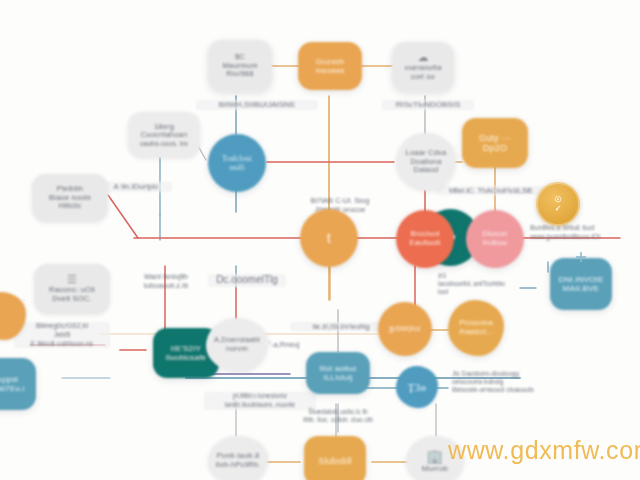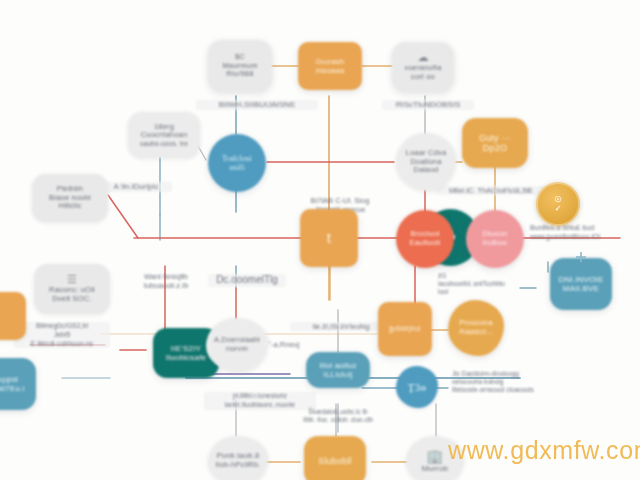--- a/index.html
+++ b/index.html
@@ -45,21 +45,21 @@
   
   .circle { border-radius: 50%; }
   .rsq    { border-radius: 14px; }
   .blobby { border-radius: 48% 52% 45% 55% / 52% 45% 55% 48%; }
 
   
   .f-gray   { background: #e9e9e9; color: #6a6f78; }
   .f-gray2  { background: #ececec; color: #6a6f78; }
   .f-blue   { background: #4f9cc0; color: #eaf4f8; font-family: Liberation Serif, serif; }
   .f-blue2  { background: #5aa0b9; color: #eef6f9; }
-  .f-orange { background: #e9a552; color: #fdf3e4; border-radius: 10px; }
+  .f-orange { background: #e9a552; color: #fdf3e4; }
   .f-orange2{ background: #e7a94f; color: #fdf4e3; }
   .f-red    { background: #0f766e; color: #fdeceb; margin-left: 35px; }
   .f-redo   { background: #ec6d4f; color: #fdeee8; }
   .f-pink   { background: #f09a9e; color: #fdf0f0; }
 
   .shadow-soft { box-shadow: 0 2px 7px rgba(40,50,60,.13); }
   .shadow-tiny { box-shadow: 0 1px 4px rgba(40,50,60,.10); }
 
   
   .elabel {
@@ -376,21 +376,21 @@
 
   <div class="node circle f-orange shadow-soft blur" style="left:378px; top:302px; width:54px; height:54px; font-size:8px;">
     <span class="t1">ʃpSt#|llci</span>
   </div>
 
   <div class="node blobby f-orange2 shadow-soft blur" style="left:448px; top:300px; width:56px; height:56px; font-size:7.5px;">
     <span class="t1">Proocona</span>
     <span class="t2">/haalzci...</span>
   </div>
 
-  <div class="node rsq f-blue2 shadow-soft blur" style="left:306px; top:352px; width:64px; height:36px; font-size:8px;">
+  <div class="node rsq f-blue2 shadow-soft blur" style="left:306px; top:352px; width:64px; height:42px; font-size:8px;">
     <span class="t1">Illol aoiluz</span>
     <span class="t2">ILLIclulj</span>
   </div>
 
   <div class="node blobby f-blue shadow-tiny blur" style="left:396px; top:366px; width:42px; height:42px; font-size:11px;">
     <span class="t1">Ţ3ɵ</span>
   </div>
 
   <div class="node blobby f-gray2 shadow-tiny blur" style="left:208px; top:436px; width:60px; height:50px; font-size:7.5px;">
     <span class="t1">Ponb.taob.8</span>

